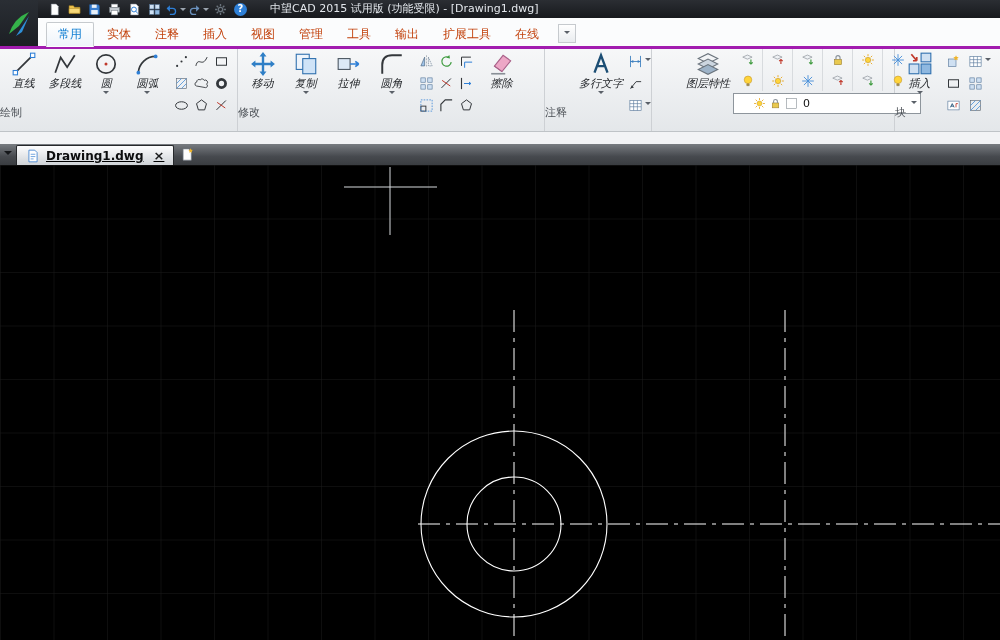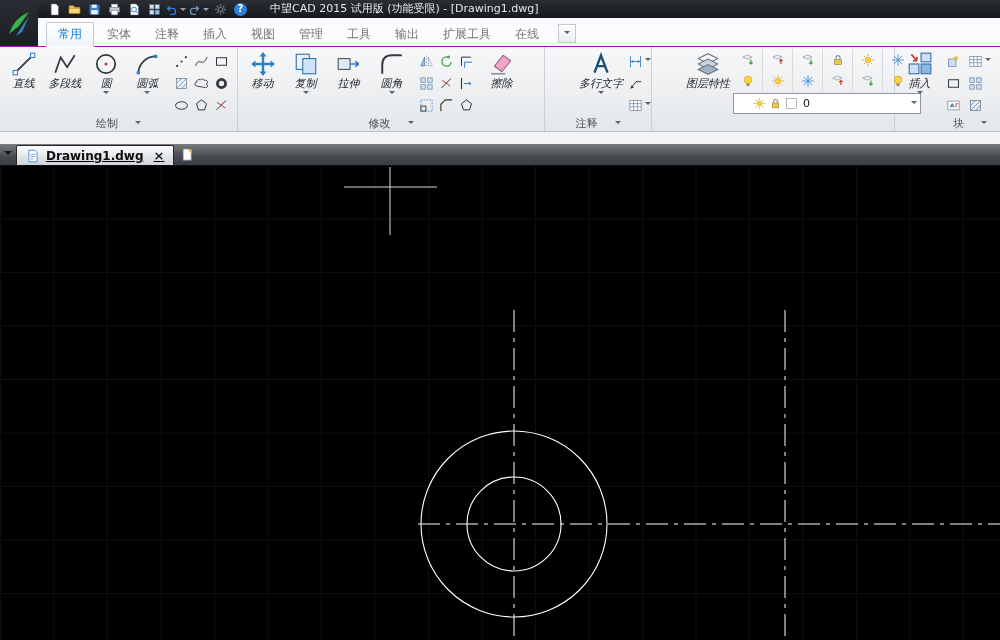--- a/index.html
+++ b/index.html
@@ -18,34 +18,34 @@
   .qat{display:flex;align-items:center;height:100%;}
   .qbtn{height:16px;min-width:18px;display:flex;align-items:center;justify-content:center;padding:0 1px;}
   .qbtn svg{width:13px;height:13px;display:block;}
   .qcaret{width:0;height:0;border:3px solid transparent;border-top-color:#9aa3ad;margin:4px 0 0 2px;}
   .helpbtn{width:13px;height:13px;border-radius:50%;background:#2e7fd6;color:#fff;font-size:10px;
            font-weight:bold;display:flex;align-items:center;justify-content:center;margin-left:4px;line-height:1;}
   .title-text{position:absolute;left:270px;color:#e3e7ec;font-size:11px;line-height:18px;white-space:nowrap;pointer-events:none;}
 
   
   .tabsrow{position:absolute;top:18px;left:0;right:0;height:28px;background:#fbfcfd;z-index:4;
-           border-bottom:1px solid #a21caf;display:flex;align-items:flex-end;padding-left:46px;}
-  .rtab{height:23px;line-height:22px;padding:0 11px;font-size:12px;color:#737373;margin-right:2px;}
+           border-bottom:3px solid #a21caf;display:flex;align-items:flex-end;padding-left:46px;}
+  .rtab{height:23px;line-height:22px;padding:0 11px;font-size:12px;color:#c2410c;margin-right:2px;}
   .rtab.active{background:linear-gradient(#ffffff,#eef4fa);border:1px solid #c6cace;border-bottom-color:#fdfdfe;
                color:#1580d3;border-radius:2px 2px 0 0;margin-bottom:-1px;}
   .tab-more{height:17px;margin:0 0 3px 6px;padding:0 5px;border:1px solid #c6cace;
             background:linear-gradient(#fff,#e9ecef);display:flex;align-items:center;}
   .tri{width:0;height:0;border:3.5px solid transparent;border-top-color:#5a6068;display:inline-block;}
 
   
   .ribbon{position:absolute;top:46px;left:0;right:0;height:85px;z-index:3;
           background:linear-gradient(#f7f8f9,#e4e7ea);border-bottom:1px solid #bfc3c7;display:flex;overflow:hidden;}
   .rgroup{display:flex;flex-direction:column;border-right:1px solid #cdd0d4;flex:none;height:100%;}
   .rg-content{flex:1;display:flex;align-items:flex-start;padding:2px 2px 0 3px;}
-  .rg-label{height:15px;display:flex;align-items:center;justify-content:center;gap:17px;font-size:11px;color:#4a4f55;}
+  .rg-label{height:15px;display:flex;justify-content:center;gap:17px;font-size:11px;color:#4a4f55;flex-direction:column;}
   .bigbtn{width:43px;display:flex;flex-direction:column;align-items:center;padding-top:3px;}
   .bigbtn.wide{width:56px;margin-left:31px;}
   .bigbtn .ic{width:26px;height:26px;}
   .bigbtn .ic svg{width:100%;height:100%;}
   .bigbtn .lb{font-size:11px;line-height:13px;color:#23262a;white-space:nowrap;font-style:italic;}
   .bigbtn .tri{margin-top:1px;border-width:3px;}
   .minigrid{display:grid;grid-template-columns:repeat(3,20px);grid-auto-rows:22px;margin:2px 4px 0 3px;}
   .scell{display:flex;align-items:center;justify-content:center;}
   .scell svg{width:15px;height:15px;}
   .scol{display:flex;flex-direction:column;margin-left:3px;padding-top:2px;}

